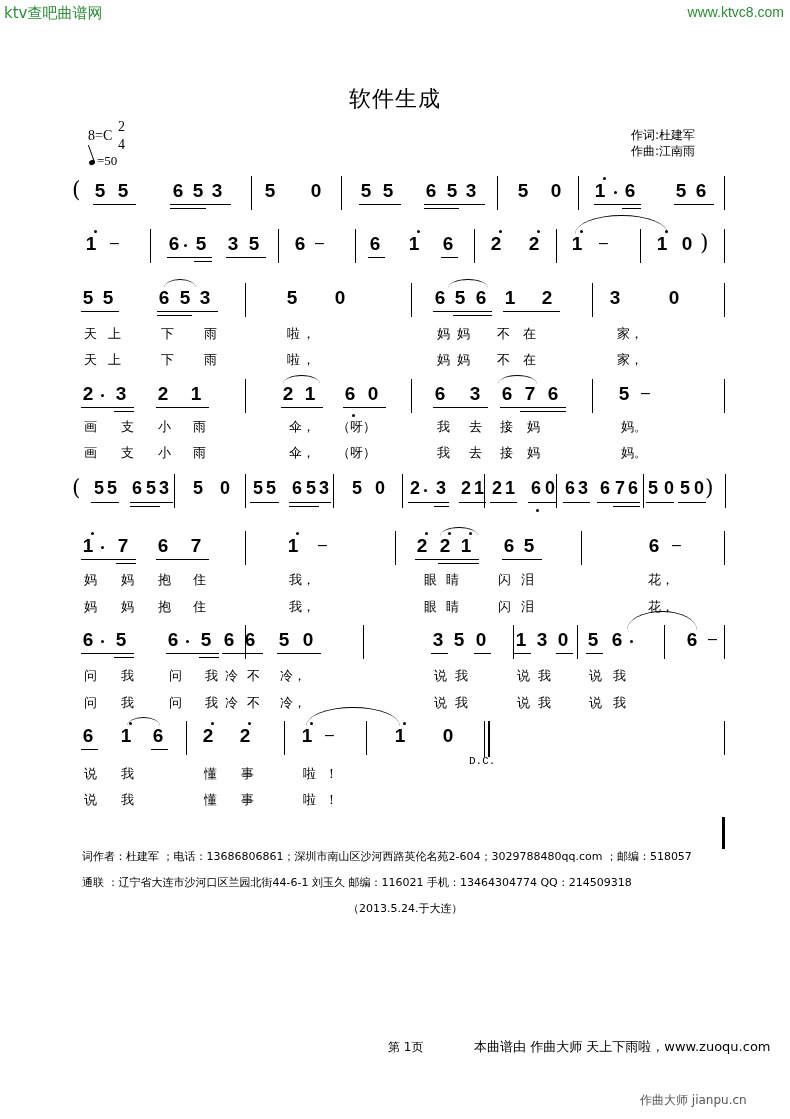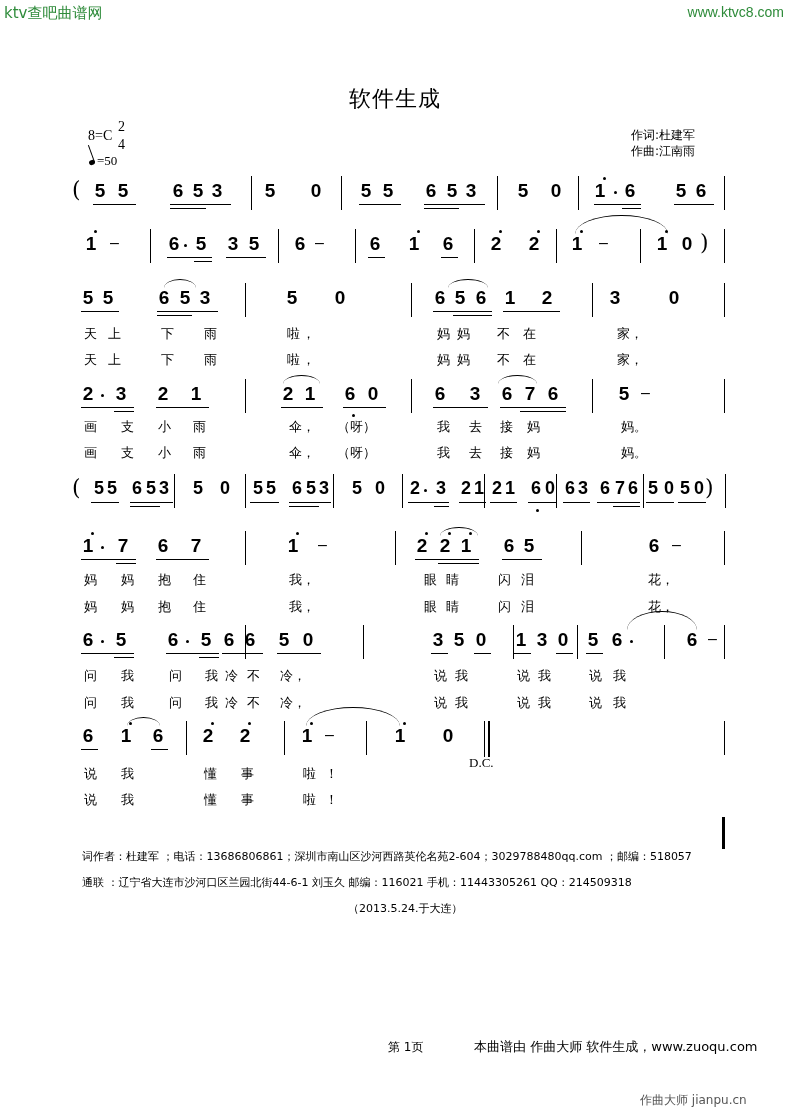--- a/index.html
+++ b/index.html
@@ -16,21 +16,21 @@
   .credits{left:631px;top:127px;font-size:12px;line-height:16px;}
   .n{font-family:"Liberation Sans",sans-serif;font-weight:bold;font-size:19px;position:absolute;text-align:center;width:14px;}
   .bar{position:absolute;width:1px;background:#000;height:34px;}
   .ul{position:absolute;height:1px;background:#000;}
   .dot{position:absolute;width:3px;height:3px;background:#000;border-radius:50%;}
   .ly{position:absolute;font-size:13px;font-family:"DejaVu Sans",sans-serif;}
   .paren{position:absolute;font-size:22px;font-family:"DejaVu Serif",serif;}
   .slur{position:absolute;border-top:1.3px solid #000;border-radius:50% 50% 0 0/100% 100% 0 0;height:10px;}
   .dash{position:absolute;font-family:"Liberation Sans",sans-serif;font-size:16px;}
   .footer-line{font-size:11px;font-family:"DejaVu Sans",sans-serif;}
-  .dc{font-family:Liberation Serif, serif;font-size:13px;}
+  .dc{font-family:Liberation Mono, monospace;font-size:11px;}
 </style>
 </head>
 <body>
 
 <div class="abs wm-left">ktv查吧曲谱网</div>
 <div class="abs wm-right">www.ktvc8.com</div>
 
 <div class="abs title">软件生成</div>
 
 <div class="abs key">8=C</div>
@@ -427,19 +427,19 @@
     <div class="ly" style="left: 325px; top: 765px;">！</div>
     <div class="ly" style="left: 84px; top: 791px;">说</div>
     <div class="ly" style="left: 121px; top: 791px;">我</div>
     <div class="ly" style="left: 204px; top: 791px;">懂</div>
     <div class="ly" style="left: 241px; top: 791px;">事</div>
     <div class="ly" style="left: 303px; top: 791px;">啦</div>
     <div class="ly" style="left: 325px; top: 791px;">！</div>
   </div>
 
 <div class="abs footer-line" style="left:82px;top:849px;">词作者：杜建军 ；电话：13686806861；深圳市南山区沙河西路英伦名苑2-604；3029788480qq.com ；邮编：518057</div>
-<div class="abs footer-line" style="left:82px;top:875px;">通联 ：辽宁省大连市沙河口区兰园北街44-6-1    刘玉久    邮编：116021    手机：11443305261    QQ：214509318</div>
+<div class="abs footer-line" style="left:82px;top:875px;">通联 ：辽宁省大连市沙河口区兰园北街44-6-1    刘玉久    邮编：116021    手机：13464304774    QQ：214509318</div>
 <div class="abs footer-line" style="left:348px;top:901px;">（2013.5.24.于大连）</div>
 <div class="abs" style="left:722px;top:817px;width:3px;height:32px;background:#000;"></div>
 
 <div class="abs" style="left:388px;top:1039px;font-size:12px;">第 1页</div>
-<div class="abs" style="left:474px;top:1038px;font-size:13px;">本曲谱由 作曲大师 软件生成，www.zuoqu.com</div>
+<div class="abs" style="left:474px;top:1038px;font-size:13px;">本曲谱由 作曲大师 天上下雨啦，www.zuoqu.com</div>
 <div class="abs" style="left:640px;top:1092px;font-size:12px;color:#555;">作曲大师 jianpu.cn</div>
 
 </body></html>

